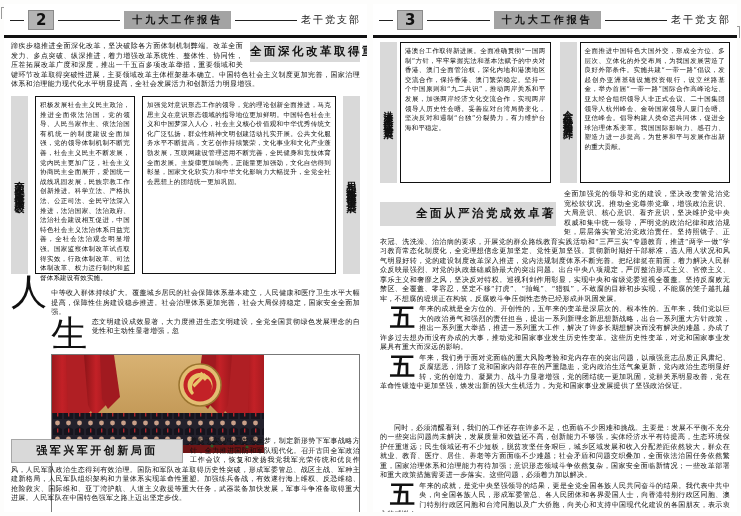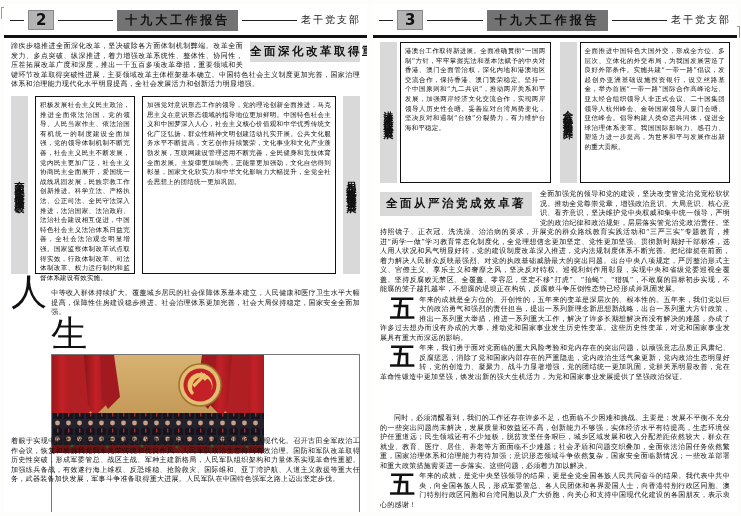--- a/index.html
+++ b/index.html
@@ -15,21 +15,21 @@
   .page--left  { left:4px;  width:363px; }
   .page--right { left:373px; width:364px; }
 
   
   .hdr { position:absolute; top:4px; left:6px; right:6px; height:24px;
          display:flex; align-items:center; }
   .hdr .rule { height:1px; background:#222; flex:1; }
   .hdr .rule.short { flex:0 0 14px; }
   .pgnum { background:#b4b4b4; border:1px solid #8a8a8a; color:#111; font-weight:bold;
            font-size:15px; line-height:18px; padding:0 7px; margin:0 4px; }
-  .rpt-title { background:#737373; font-weight:bold; font-size:12px; letter-spacing:3px;
+  .rpt-title { background:#a3a3a3; font-weight:bold; font-size:10px; letter-spacing:3px;
            padding:2px 8px; margin:0 4px; white-space:nowrap; }
   .org { font-weight:normal; font-size:10px; letter-spacing:2px; margin-left:4px; white-space:nowrap; }
   .hdr-thick { position:absolute; top:31px; left:0; right:0; height:3px; background:#111; }
 
   
   .vstrip { background:#d9d9d9; writing-mode:vertical-rl; text-orientation:upright;
             font-weight:bold; font-size:10px; letter-spacing:2px; line-height:17px;
             text-align:center; padding:6px 0; flex:0 0 17px; }
   .txt { font-size:7px; line-height:9.5px; letter-spacing:0.3px; text-align:justify; }
   .bordered { border:1px solid #111; background:#fff; padding:4px 4px;
@@ -55,21 +55,21 @@
   .mil-sec { position:absolute; top:433px; left:7px; right:7px; }
   .mil-box { float:left; width:172px; padding:6px 0; margin:2px 7px 3px 0;
              background:#d9d9d9; border:1px solid #a7a7a7; font-size:11px; }
 
   
   .top-row { position:absolute; top:38px; left:7px; right:7px; height:141px;
              display:flex; gap:9px; }
   .pair { display:flex; gap:3px; flex:1; }
   .pair .bordered { flex:1; }
   .party-sec { position:absolute; top:186px; left:7px; right:7px; }
-  .hl-party { float:left; width:152px; padding:7px 0; margin:2px 8px 4px 0; }
+  .hl-party { float:left; width:176px; padding:7px 0; margin:12px 8px 4px 0;text-align:right; }
   .p3 p { margin-bottom:1px; }
   .dropcap-five { float:left; font-size:25px; line-height:21px; font-weight:bold;
                   margin:2px 4px 0 10px; }
   .indent { text-indent:14px;margin-top:32px; }
 </style>
 </head>
 <body>
 
 <div class="stage">
   <span class="corner tl"></span>
@@ -100,20 +100,21 @@
 
     <div class="life-sec txt">
       <div class="row-a">
         <span class="dropcap-big">人</span>
       </div>
       <div class="row-b">
         <div class="colL">
           <span>中等收入群体持续扩大。覆盖城乡居民的社会保障体系基本建立，人民健康和医疗卫生水平大幅提高，保障性住房建设稳步推进。社会治理体系更加完善，社会大局保持稳定，国家安全全面加强。</span>
           <div>
             <span class="dropcap-big">生</span>
+            <span>态文明建设成效显著，大力度推进生态文明建设，全党全国贯彻绿色发展理念的自觉性和主动性显著增强，忽</span>
           </div>
         </div>
         <div class="photo">
           <svg width="212" height="98" viewBox="0 0 212 98" xmlns="http://www.w3.org/2000/svg">
             <defs>
               <linearGradient id="wall" x1="0" y1="0" x2="0" y2="1">
                 <stop offset="0" stop-color="#d8b273"></stop>
                   <stop offset="0.6" stop-color="#c49a58"></stop>
                   <stop offset="1" stop-color="#a87f44"></stop>
               </linearGradient>
@@ -161,20 +162,21 @@
             </g>
           </svg>
         </div>
       </div>
       <div class="row-c">
         <span>视生态环境保护的状况明显改变。生态文明制度体系加快形成，主体功能区制度逐步健全，国家公园体制试点积极推进。全面节约资源有效推进，能源资源消耗强度大幅下降。重大生态保护和修复工程进展顺利，森林覆盖率持续提高，生态环境治理明显加强，环境状况得到改善。引导应对气候变化国际合作，成为全球生态文明建设的重要参与者、贡献者、引领者。</span>
       </div>
     </div>
 
     <div class="mil-sec txt">
+      <div class="gray-headline mil-box">强军兴军开创新局面</div>
       <span>着眼于实现中国梦强军梦，制定新形势下军事战略方针，全力推进国防和军队现代化。召开古田全军政治工作会议，恢复和发扬我党我军光荣传统和优良作风，人民军队政治生态得到有效治理。国防和军队改革取得历史性突破，形成军委管总、战区主战、军种主建新格局，人民军队组织架构和力量体系实现革命性重塑。加强练兵备战，有效遂行海上维权、反恐维稳、抢险救灾、国际维和、亚丁湾护航、人道主义救援等重大任务，武器装备加快发展，军事斗争准备取得重大进展。人民军队在中国特色强军之路上迈出坚定步伐。</span>
     </div>
   </div>
 
   <div class="page page--right">
     <div class="hdr">
       <span class="rule short"></span>
       <span class="pgnum">3</span>
       <span class="rule"></span>
       <span class="rpt-title">十九大工作报告</span>

